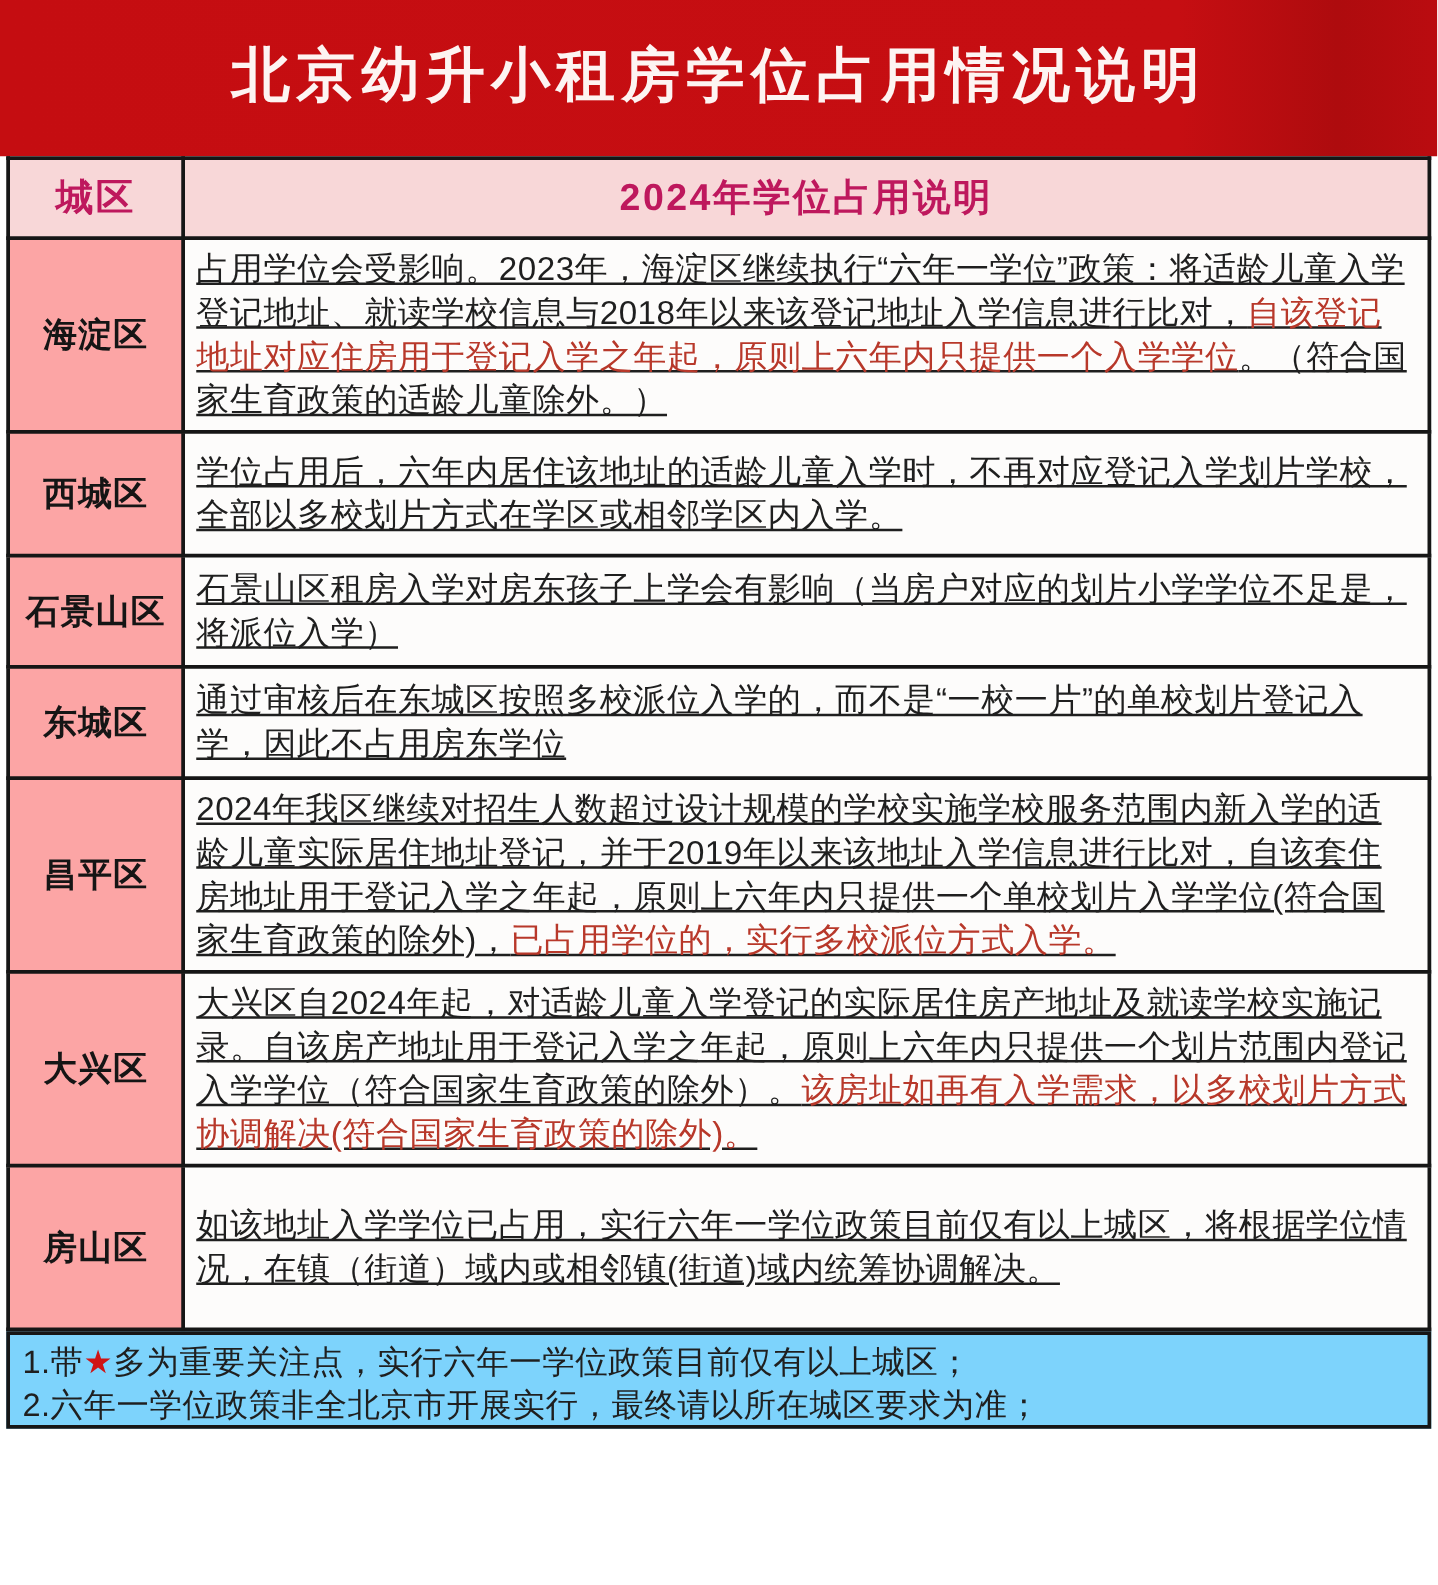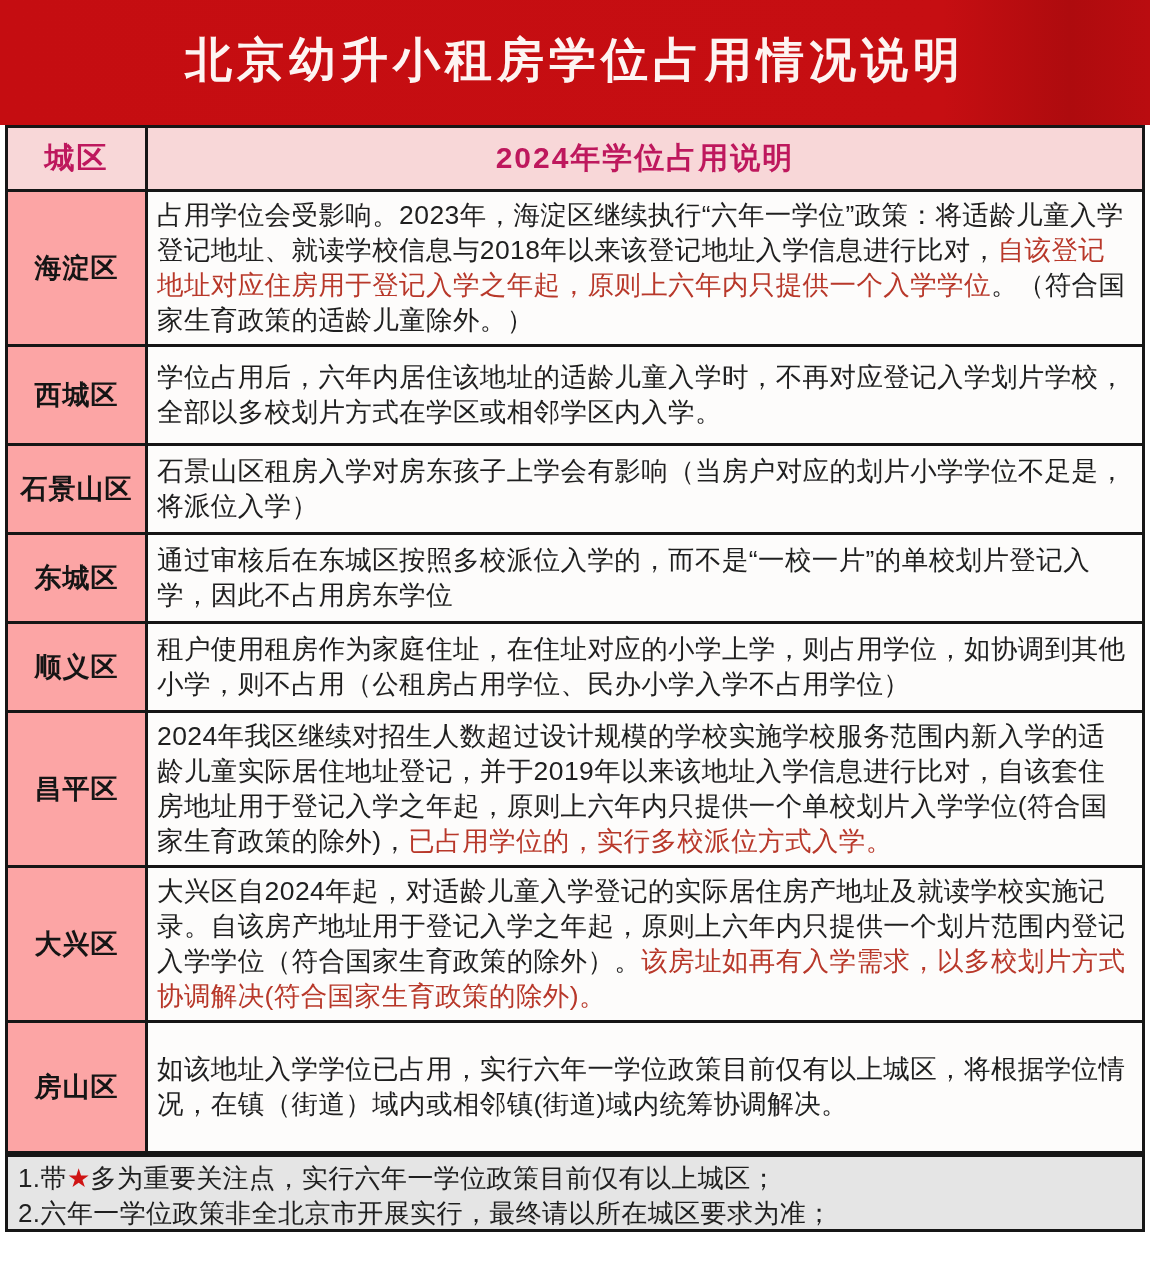--- a/index.html
+++ b/index.html
@@ -65,32 +65,33 @@
   }
   .desc-cell {
     background: #fdfcfb;
     color: #1f1f1f;
     font-size: 26.5px;
     line-height: 35px;
     font-weight: 500;
     padding: 6px 10px 6px 9px;
     letter-spacing: 0.4px;
     text-align: left;
+    text-decoration: underline;
   }
   .seg-black { color: #1f1f1f; }
   .seg-red   { color: #b8382a; }
   .seg-star  { color: #cf1414; }
   
   .footer-box {
     margin-left: 5px;
     width: 1140px;
     height: 78px;
     border: 3px solid #161616;
     border-top-width: 3px;
-    background: #e5e5e5;
+    background: #7dd3fc;
     padding: 4px 10px 0 10px;
     overflow: hidden;
   }
   .note-line {
     font-size: 26px;
     line-height: 35px;
     color: #1a1a1a;
     font-weight: 500;
     letter-spacing: 0.4px;
     white-space: nowrap;
@@ -126,24 +127,20 @@
           <td class="desc-cell"><span class="seg-black">学位占用后，六年内居住该地址的适龄儿童入学时，不再对应登记入学划片学校，全部以多校划片方式在学区或相邻学区内入学。</span></td>
         </tr>
         <tr style="height: 89px;">
           <td class="district-cell">石景山区</td>
           <td class="desc-cell"><span class="seg-black">石景山区租房入学对房东孩子上学会有影响（当房户对应的划片小学学位不足是，将派位入学）</span></td>
         </tr>
         <tr style="height: 89px;">
           <td class="district-cell">东城区</td>
           <td class="desc-cell"><span class="seg-black">通过审核后在东城区按照多校派位入学的，而不是“一校一片”的单校划片登记入学，因此不占用房东学位</span></td>
         </tr>
-        <tr style="height: 89px;">
-          <td class="district-cell">顺义区</td>
-          <td class="desc-cell"><span class="seg-black">租户使用租房作为家庭住址，在住址对应的小学上学，则占用学位，如协调到其他小学，则不占用（公租房占用学位、民办小学入学不占用学位）</span></td>
-        </tr>
         <tr style="height: 149px;">
           <td class="district-cell">昌平区</td>
           <td class="desc-cell"><span class="seg-black">2024年我区继续对招生人数超过设计规模的学校实施学校服务范围内新入学的适龄儿童实际居住地址登记，并于2019年以来该地址入学信息进行比对，自该套住房地址用于登记入学之年起，原则上六年内只提供一个单校划片入学学位(符合国家生育政策的除外)，</span><span class="seg-red">已占用学位的，实行多校派位方式入学。</span></td>
         </tr>
         <tr style="height: 149px;">
           <td class="district-cell">大兴区</td>
           <td class="desc-cell"><span class="seg-black">大兴区自2024年起，对适龄儿童入学登记的实际居住房产地址及就读学校实施记录。自该房产地址用于登记入学之年起，原则上六年内只提供一个划片范围内登记入学学位（符合国家生育政策的除外）。</span><span class="seg-red">该房址如再有入学需求，以多校划片方式协调解决(符合国家生育政策的除外)。</span></td>
         </tr>
         <tr style="height: 131px;">
           <td class="district-cell">房山区</td>

